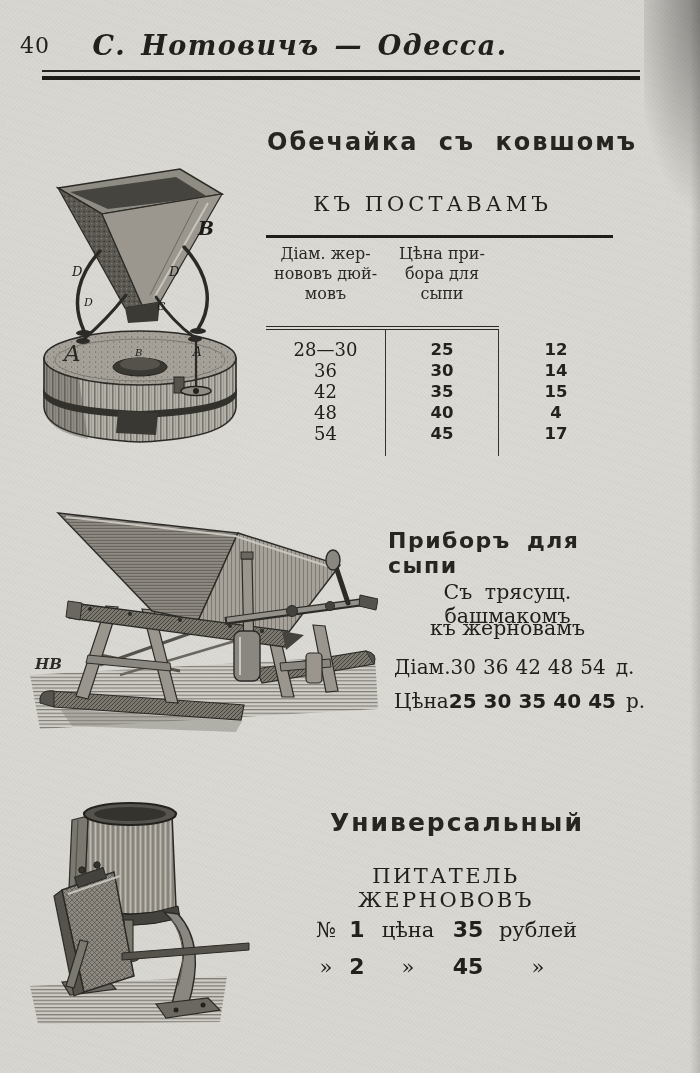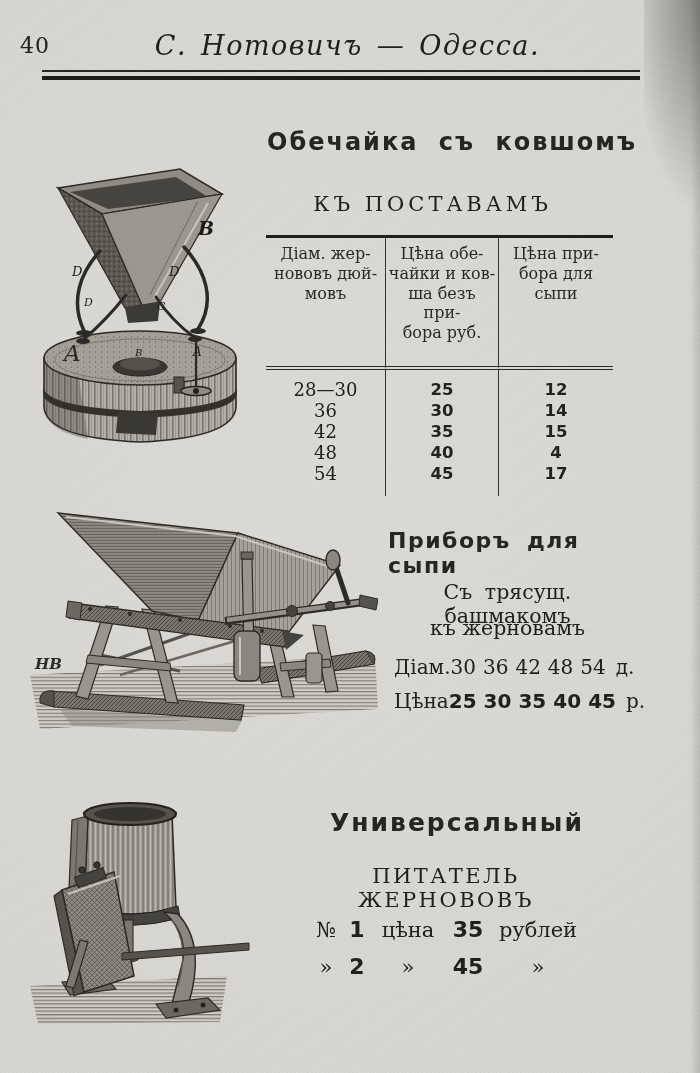--- a/index.html
+++ b/index.html
@@ -22,22 +22,22 @@
     background:radial-gradient(120px 340px at 118% -4%, rgba(42,41,38,0.55), rgba(42,41,38,0) 68%);
   }
   .edge-shade{
     position:absolute;right:0;top:0;width:10px;height:1073px;pointer-events:none;
     background:linear-gradient(to left, rgba(60,59,55,0.18), rgba(60,59,55,0));
   }
   .abs{position:absolute;}
   
   .page-number{left:20px;top:33px;font-size:22px;letter-spacing:1px;}
   .header-title{
-    left:60px;top:30px;width:480px;text-align:right;
-    font-style:italic;font-weight:normal;font-size:27px;letter-spacing:1.5px;word-spacing:4px;
+    left:60px;top:30px;width:480px;text-align:center;
+    font-style:italic;font-weight:bold;font-size:27px;letter-spacing:1.5px;word-spacing:4px;
   }
   .rule-thin{left:42px;top:70px;width:598px;height:2px;background:#26251f;}
   .rule-thick{left:42px;top:76px;width:598px;height:3.5px;background:#1c1b17;}
   
   .s1-title{
     left:262px;top:128px;width:380px;text-align:center;
     font-family:"DejaVu Sans",sans-serif;font-weight:bold;font-size:24px;
     letter-spacing:2px;word-spacing:10px;color:#262520;
   }
   .s1-subtitle{left:260px;top:192px;width:345px;text-align:center;font-size:21px;letter-spacing:4px;}
@@ -160,24 +160,20 @@
       <text x="107" y="201" font-size="10" font-style="italic" fill="#1d1c19">B</text>
       <text x="165" y="201" font-size="12" font-style="italic" fill="#1d1c19">A</text>
     </svg>
   </figure>
 
   <div class="abs table">
     <div class="t-head">
       <div class="cell">Діам. жер-
 нововъ дюй-
 мовъ</div>
-      <div class="cell mid">Цѣна обе-
-чайки и ков-
-ша безъ при-
-бора руб.</div>
       <div class="cell">Цѣна при-
 бора для
 сыпи</div>
     </div>
     <div class="t-row first">
       <div class="cell num-serif">28—30</div>
       <div class="cell mid num-bold">25</div>
       <div class="cell num-bold">12</div>
     </div>
     <div class="t-row">

